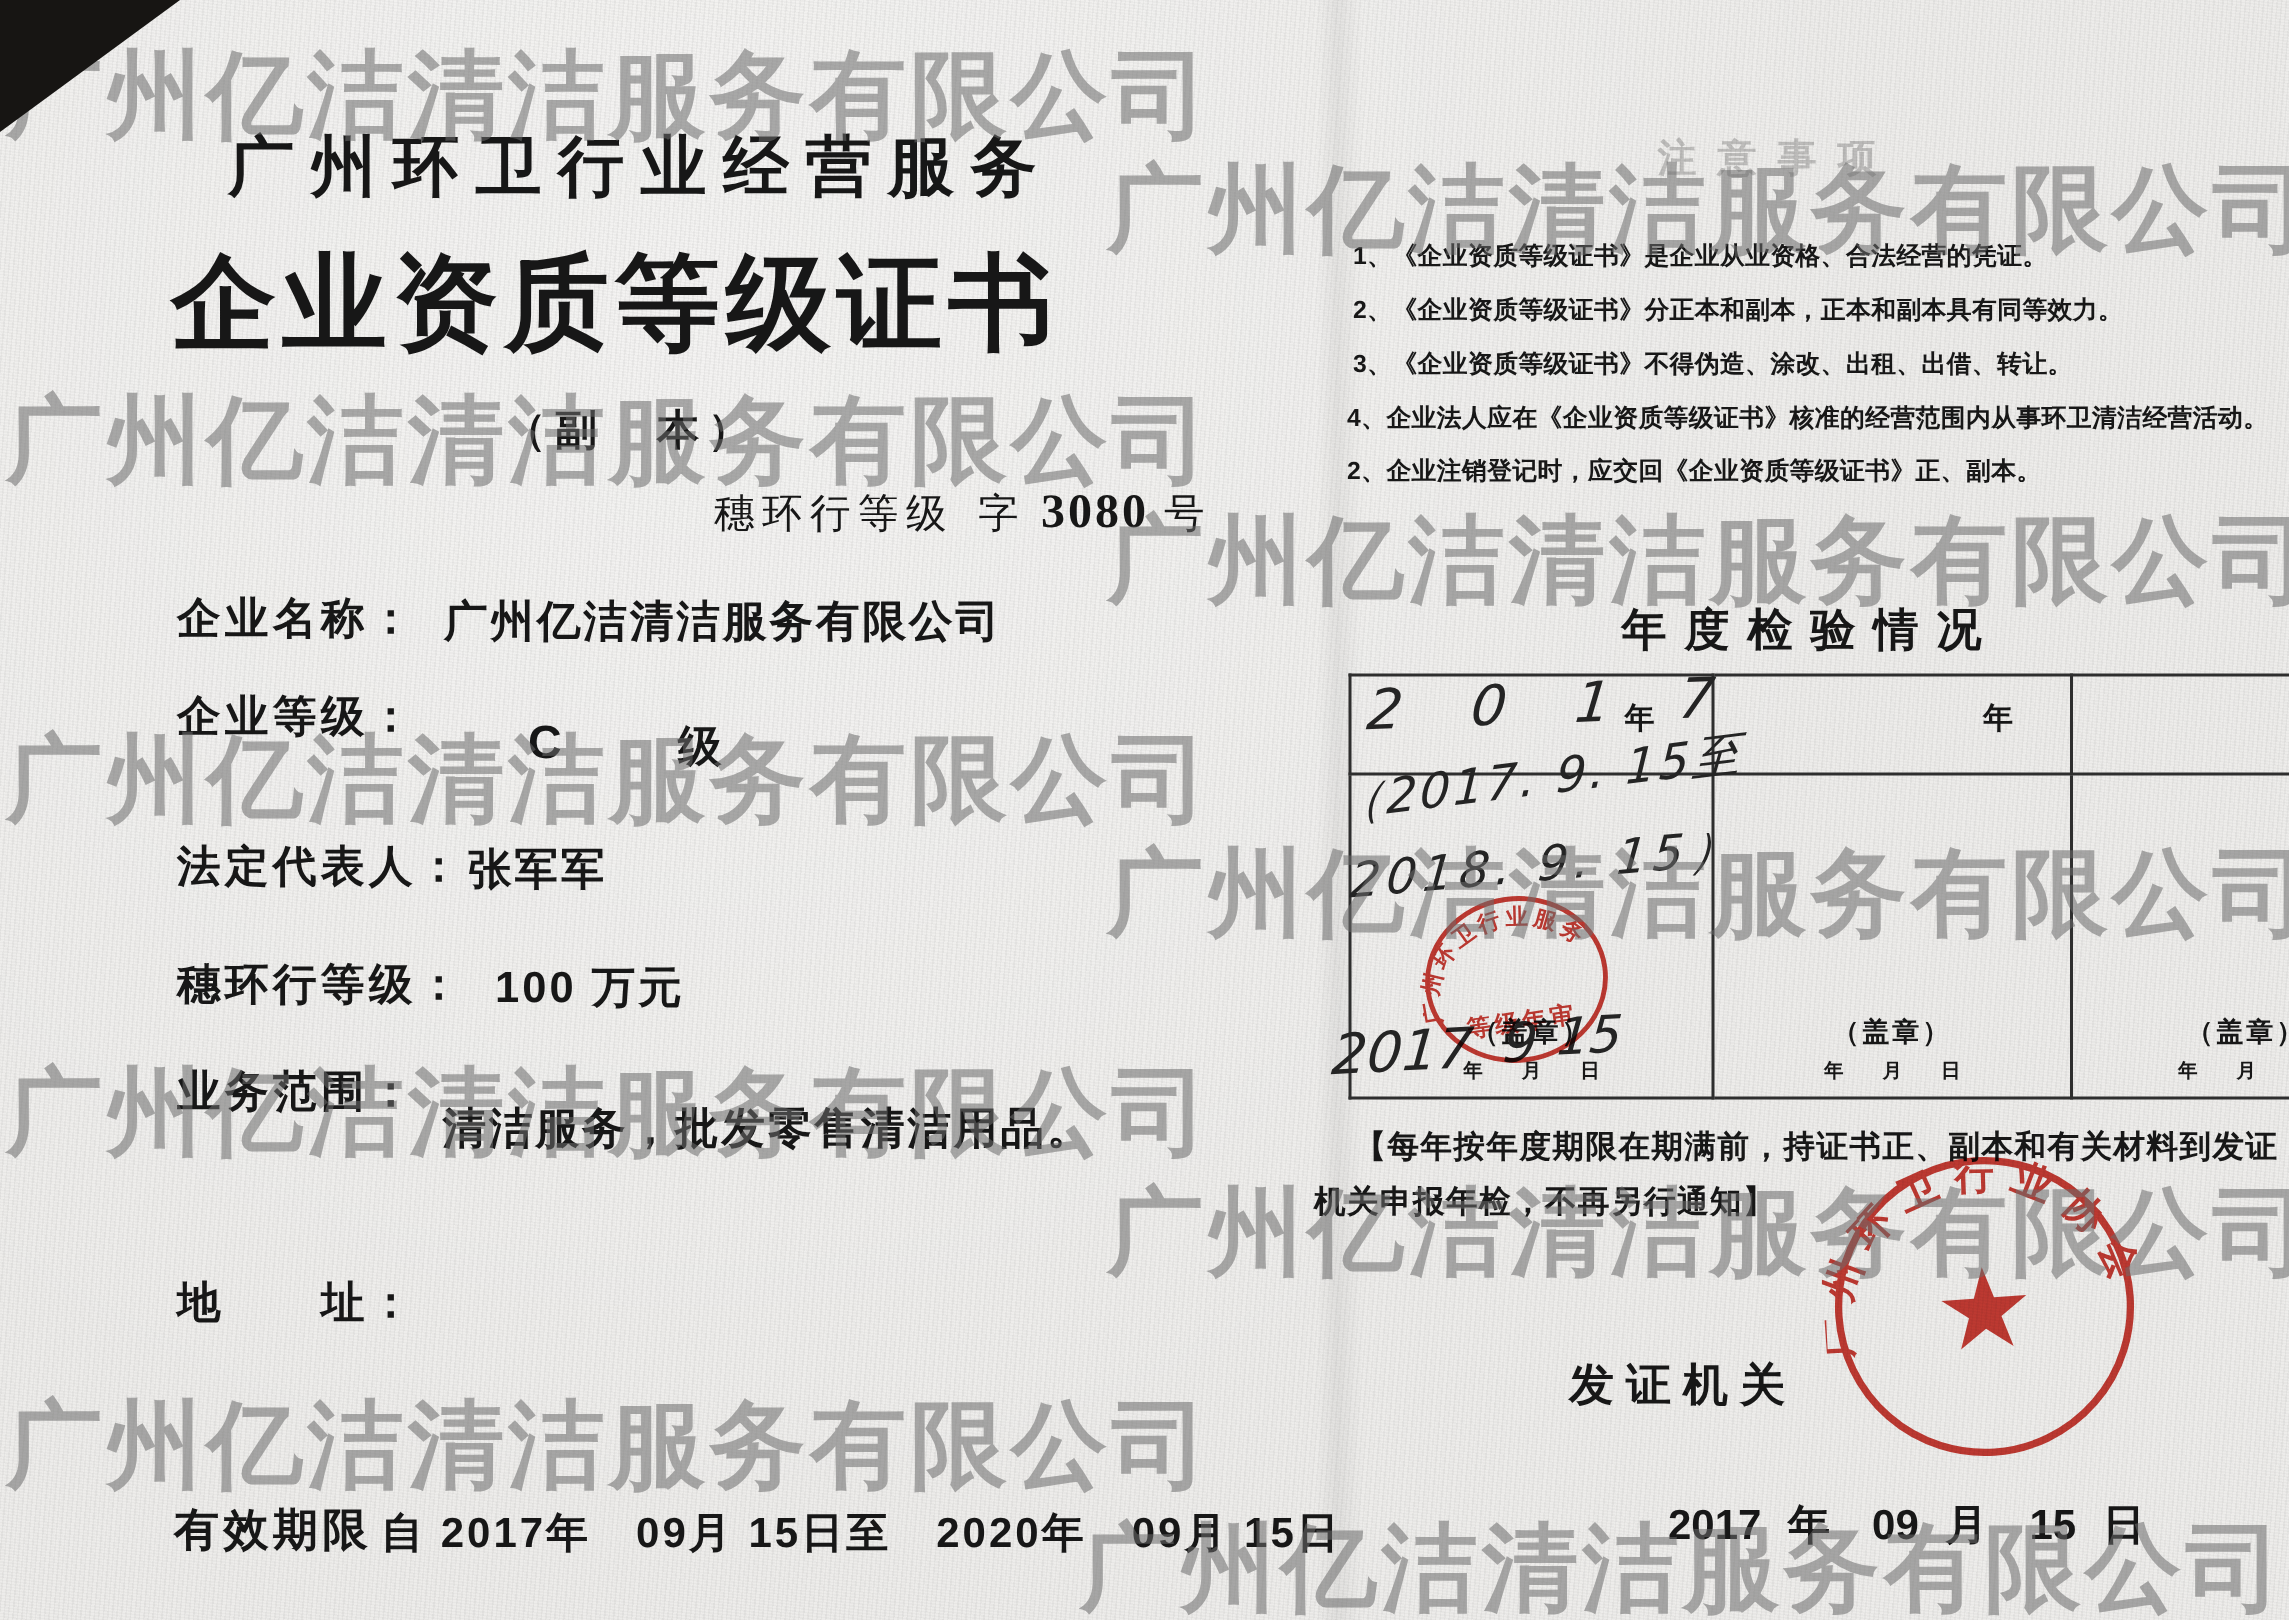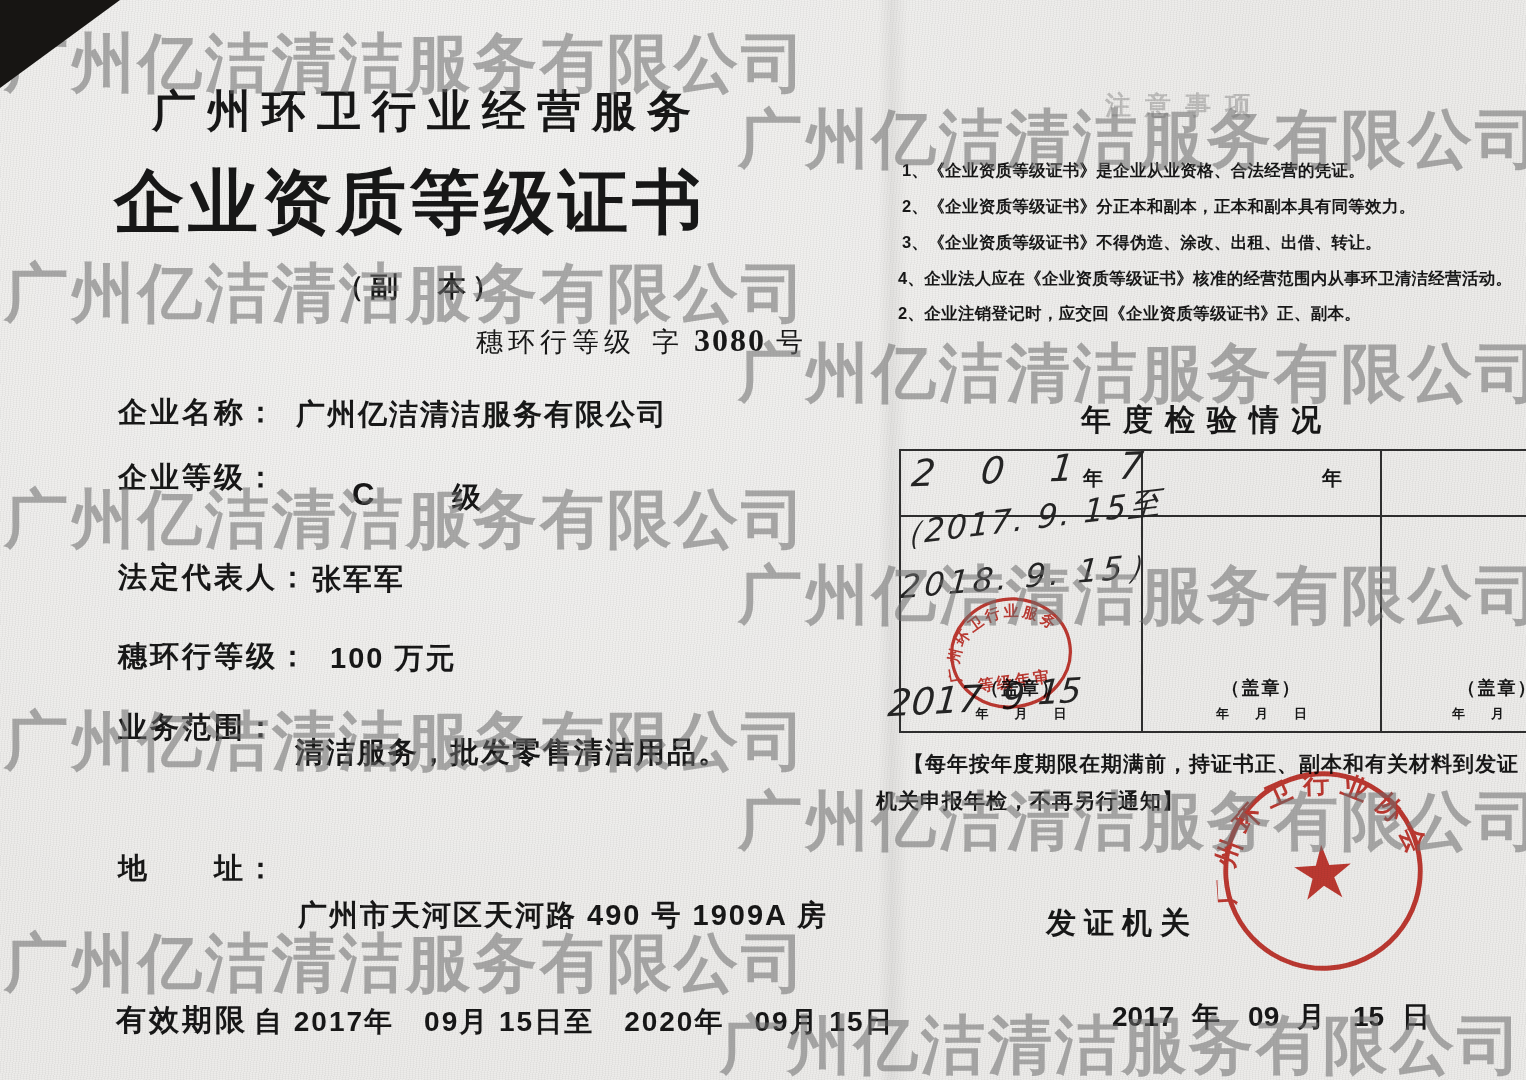--- a/index.html
+++ b/index.html
@@ -103,21 +103,20 @@
   <div class="abs flabel" style="left:118px;top:558px;">法定代表人：</div>
   <div class="abs fvalue" style="left:312px;top:560px;">张军军</div>
 
   <div class="abs flabel" style="left:118px;top:637px;">穗环行等级：</div>
   <div class="abs fvalue" style="left:330px;top:639px;">100 万元</div>
 
   <div class="abs flabel" style="left:118px;top:708px;">业务范围：</div>
   <div class="abs fvalue" style="left:295px;top:733px;">清洁服务，批发零售清洁用品。</div>
 
   <div class="abs flabel" style="left:118px;top:849px;">地　　址：</div>
-  <div class="abs fvalue" style="left:298px;top:896px;">广州市天河区天河路 490 号 1909A 房</div>
 
   <div class="abs flabel" style="left:116px;top:1000px;font-size:30px;">有效期限</div>
   <div class="abs fvalue" style="left:254px;top:1003px;font-size:28px;">自 2017年　09月 15日至　2020年　09月 15日</div>
 
   <div class="abs notes-heading" style="left:1105px;top:88px;">注意事项</div>
 
   <div class="abs notes-item" style="left:902px;top:160px;">1、《企业资质等级证书》是企业从业资格、合法经营的凭证。</div>
   <div class="abs notes-item" style="left:902px;top:196px;">2、《企业资质等级证书》分正本和副本，正本和副本具有同等效力。</div>
   <div class="abs notes-item" style="left:902px;top:232px;">3、《企业资质等级证书》不得伪造、涂改、出租、出借、转让。</div>
   <div class="abs notes-item" style="left:898px;top:268px;">4、企业法人应在《企业资质等级证书》核准的经营范围内从事环卫清洁经营活动。</div>

